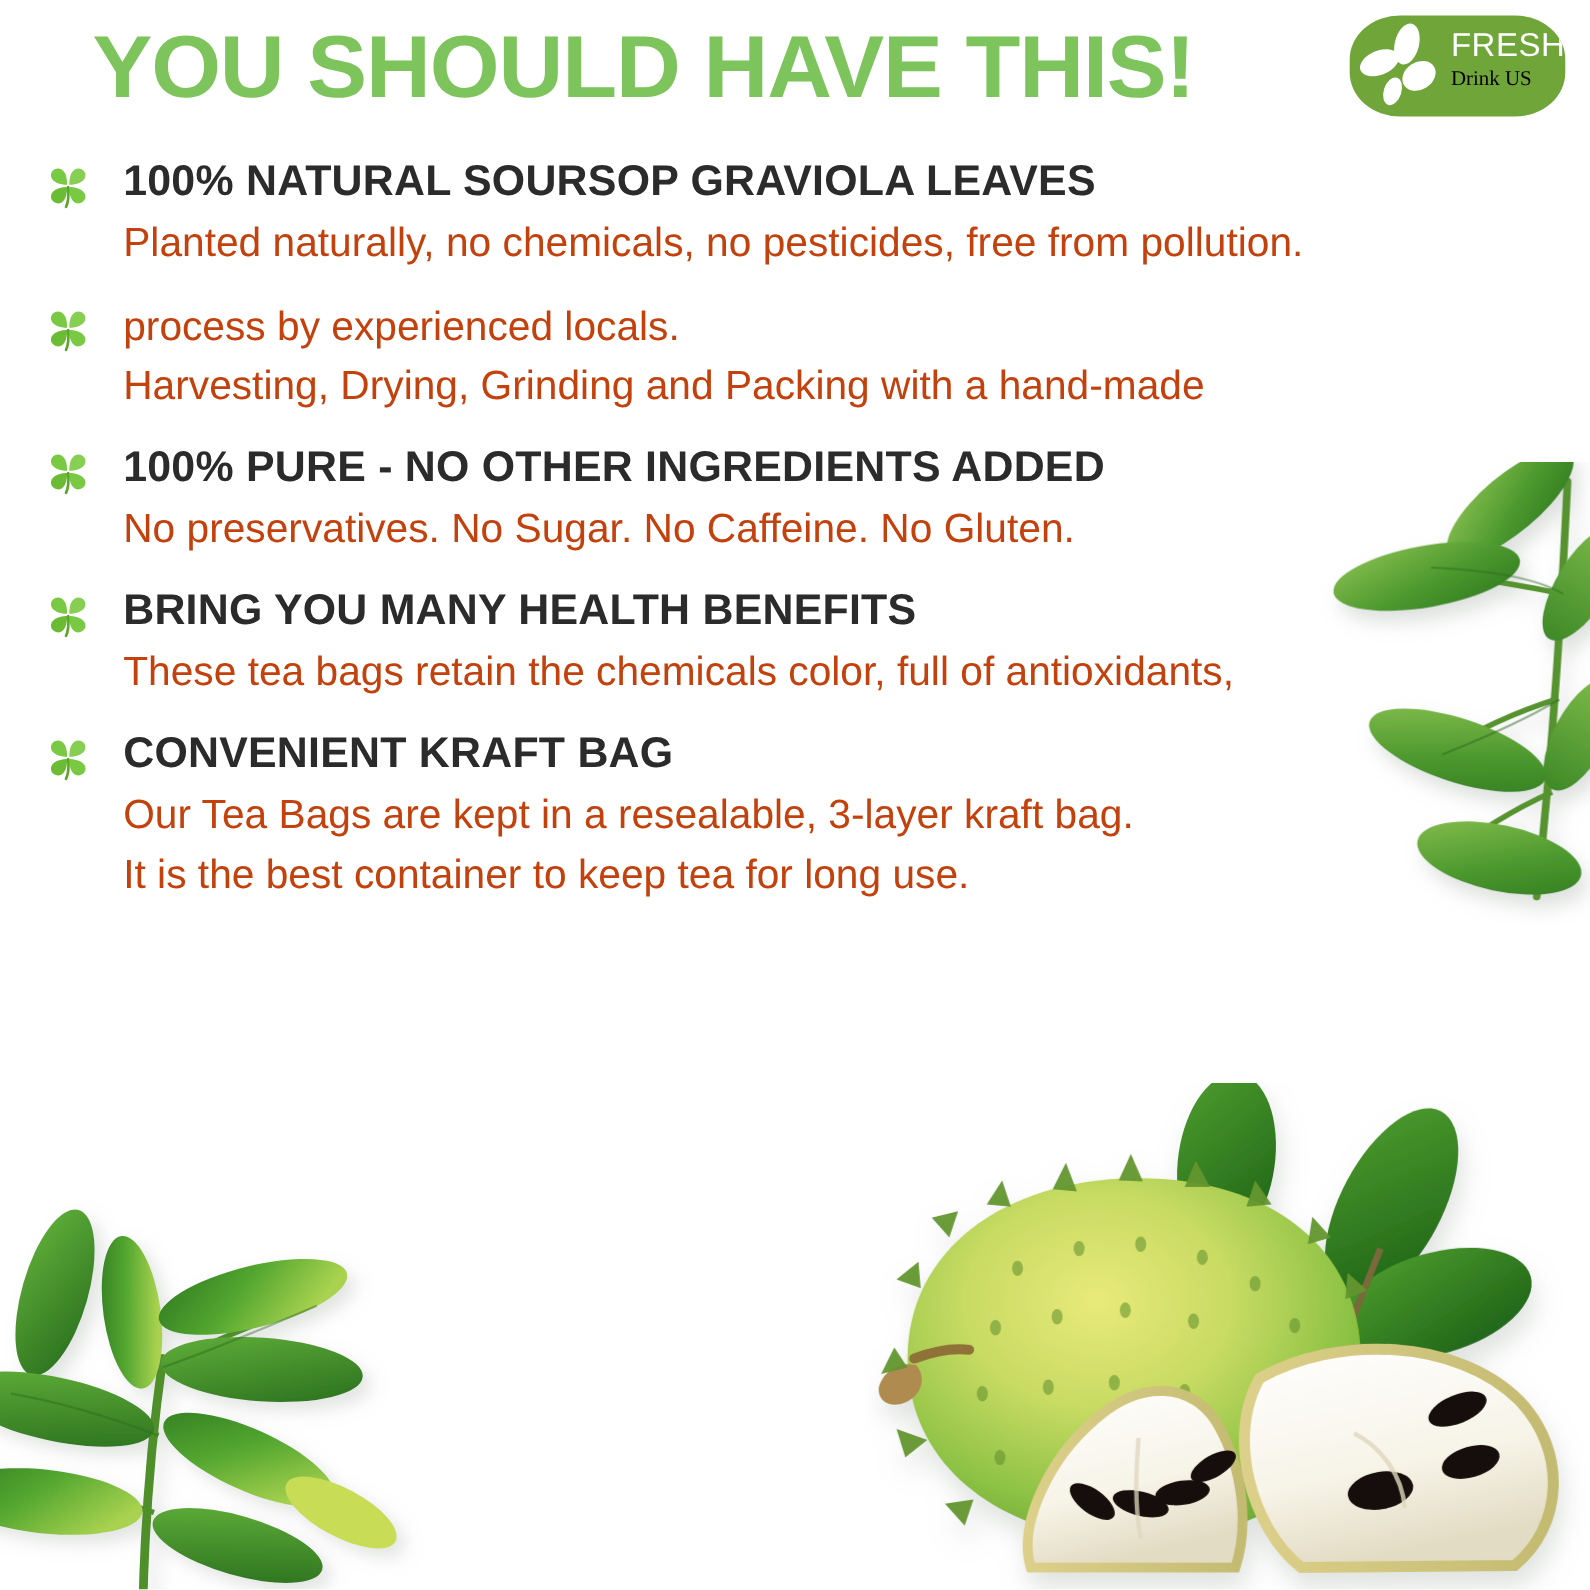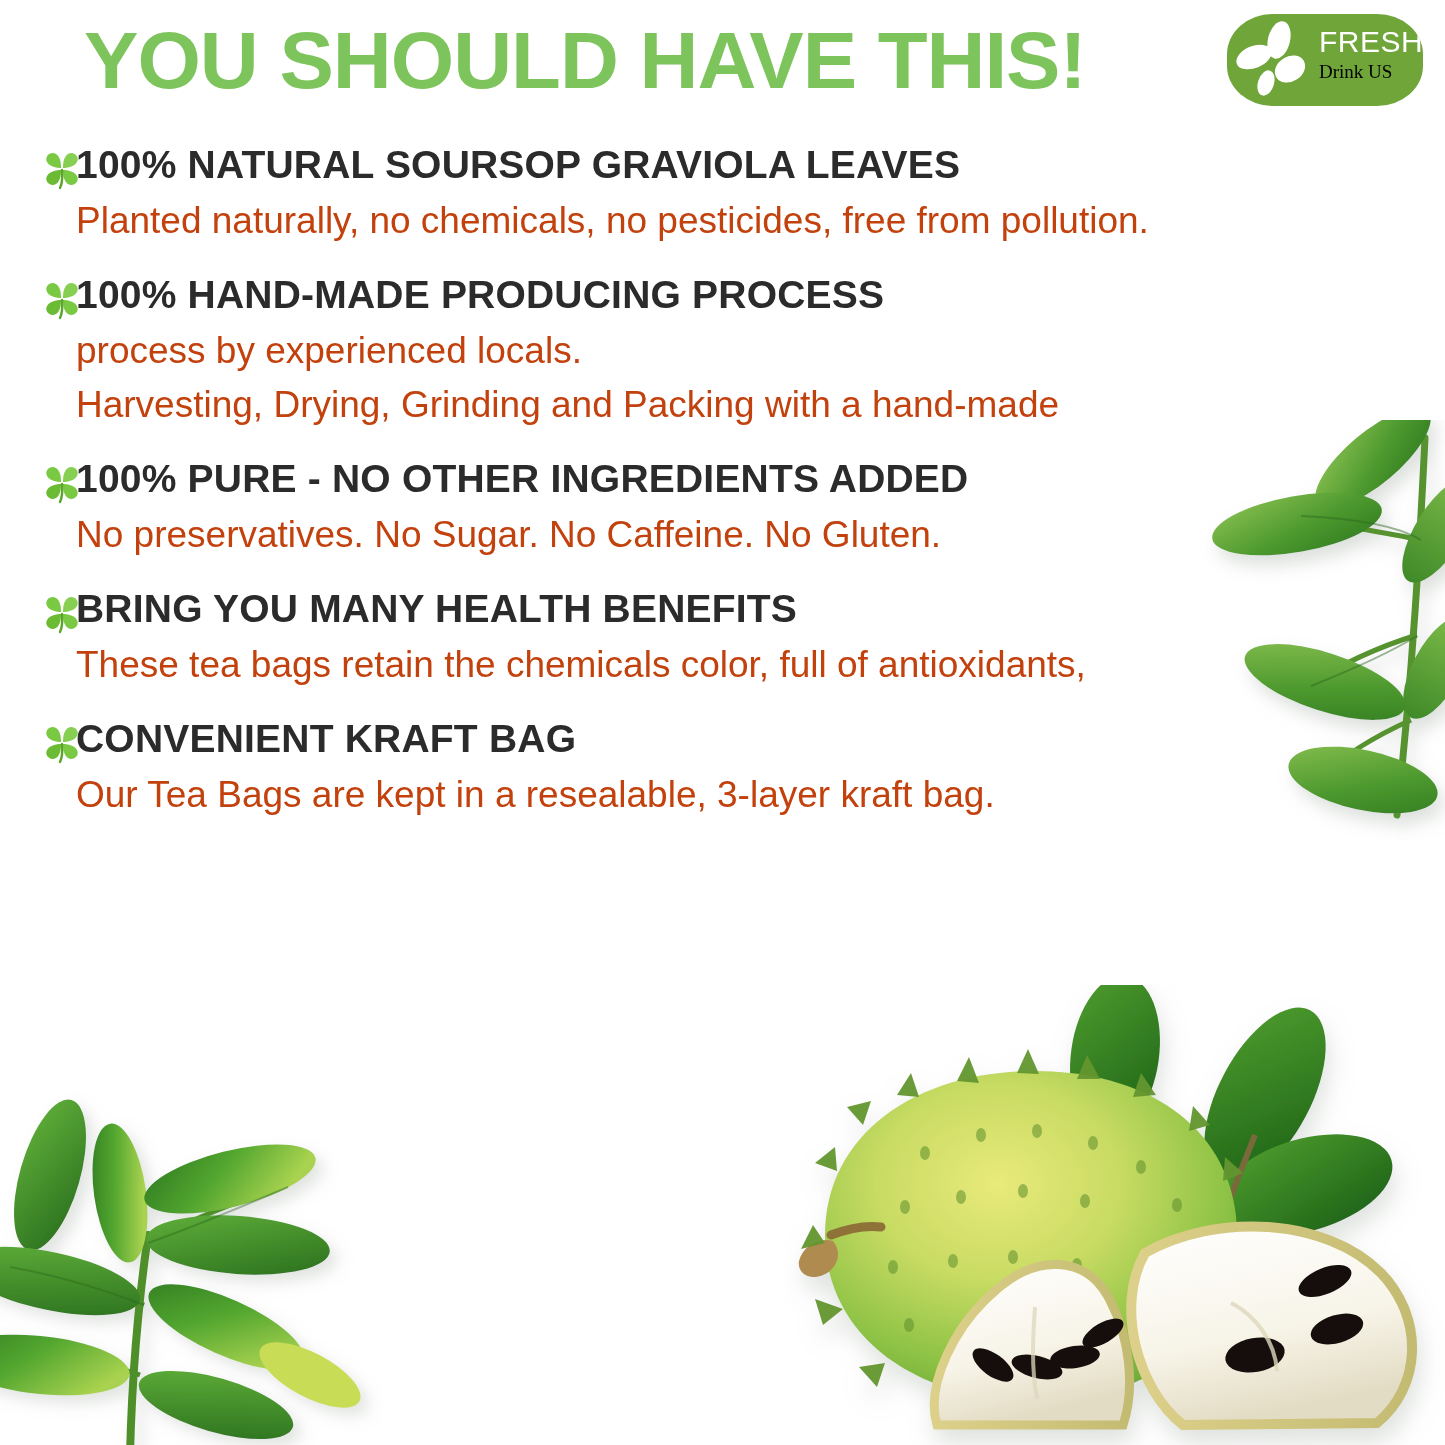--- a/index.html
+++ b/index.html
@@ -87,21 +87,21 @@
 
   
   .features {
     position: absolute;
     left: 0;
     top: 140px;
     width: 1445px;
   }
   .feature {
     position: relative;
-    padding-left: 76px;
+    padding-left: 112px;
     margin-bottom: 22px;
   }
   .clover-icon {
     position: absolute;
     left: 40px;
     top: 6px;
     width: 44px;
     height: 44px;
   }
   .feature-title {
@@ -202,21 +202,20 @@
     </div>
 
     <div class="feature">
       <svg class="clover-icon" viewBox="0 0 44 44">
         <path d="M21 22 C21 22 10 22 7 16 C4 10 11 5 16 8 C20 10.5 21 16 21 22 Z" fill="#7ac943"></path>
         <path d="M23 22 C23 22 34 22 37 16 C40 10 33 5 28 8 C24 10.5 23 16 23 22 Z" fill="#86cf52"></path>
         <path d="M21 24 C21 24 10 24 7 30 C4 36 11 41 16 38 C20 35.5 21 30 21 24 Z" fill="#6cbb34"></path>
         <path d="M23 24 C23 24 34 24 37 30 C40 36 33 41 28 38 C24 35.5 23 30 23 24 Z" fill="#7ac943"></path>
         <path d="M22 24 C22.5 30 23 36 20 42" stroke="#5aa52a" stroke-width="2.4" fill="none" stroke-linecap="round"></path>
       </svg>
-      <div class="feature-title">100% HAND-MADE PRODUCING PROCESS</div>
       <div class="feature-desc">
         <span>process by experienced locals.</span>
         <span>Harvesting, Drying, Grinding and Packing with a hand-made</span>
       </div>
     </div>
 
     <div class="feature">
       <svg class="clover-icon" viewBox="0 0 44 44">
         <path d="M21 22 C21 22 10 22 7 16 C4 10 11 5 16 8 C20 10.5 21 16 21 22 Z" fill="#7ac943"></path>
         <path d="M23 22 C23 22 34 22 37 16 C40 10 33 5 28 8 C24 10.5 23 16 23 22 Z" fill="#86cf52"></path>
@@ -248,20 +247,21 @@
       <svg class="clover-icon" viewBox="0 0 44 44">
         <path d="M21 22 C21 22 10 22 7 16 C4 10 11 5 16 8 C20 10.5 21 16 21 22 Z" fill="#7ac943"></path>
         <path d="M23 22 C23 22 34 22 37 16 C40 10 33 5 28 8 C24 10.5 23 16 23 22 Z" fill="#86cf52"></path>
         <path d="M21 24 C21 24 10 24 7 30 C4 36 11 41 16 38 C20 35.5 21 30 21 24 Z" fill="#6cbb34"></path>
         <path d="M23 24 C23 24 34 24 37 30 C40 36 33 41 28 38 C24 35.5 23 30 23 24 Z" fill="#7ac943"></path>
         <path d="M22 24 C22.5 30 23 36 20 42" stroke="#5aa52a" stroke-width="2.4" fill="none" stroke-linecap="round"></path>
       </svg>
       <div class="feature-title">CONVENIENT KRAFT BAG</div>
       <div class="feature-desc">
         <span>Our Tea Bags are kept in a resealable, 3-layer kraft bag.</span>
+        <span>It is the best container to keep tea for long use.</span>
       </div>
     </div>
 
   </div>
 
   <svg class="art" id="branch-left" viewBox="0 0 420 380">
     <defs>
       <linearGradient id="lg3" x1="0" y1="0" x2="1" y2="0.4">
         <stop offset="0%" stop-color="#2f7a22"></stop>
         <stop offset="50%" stop-color="#52a62f"></stop>

